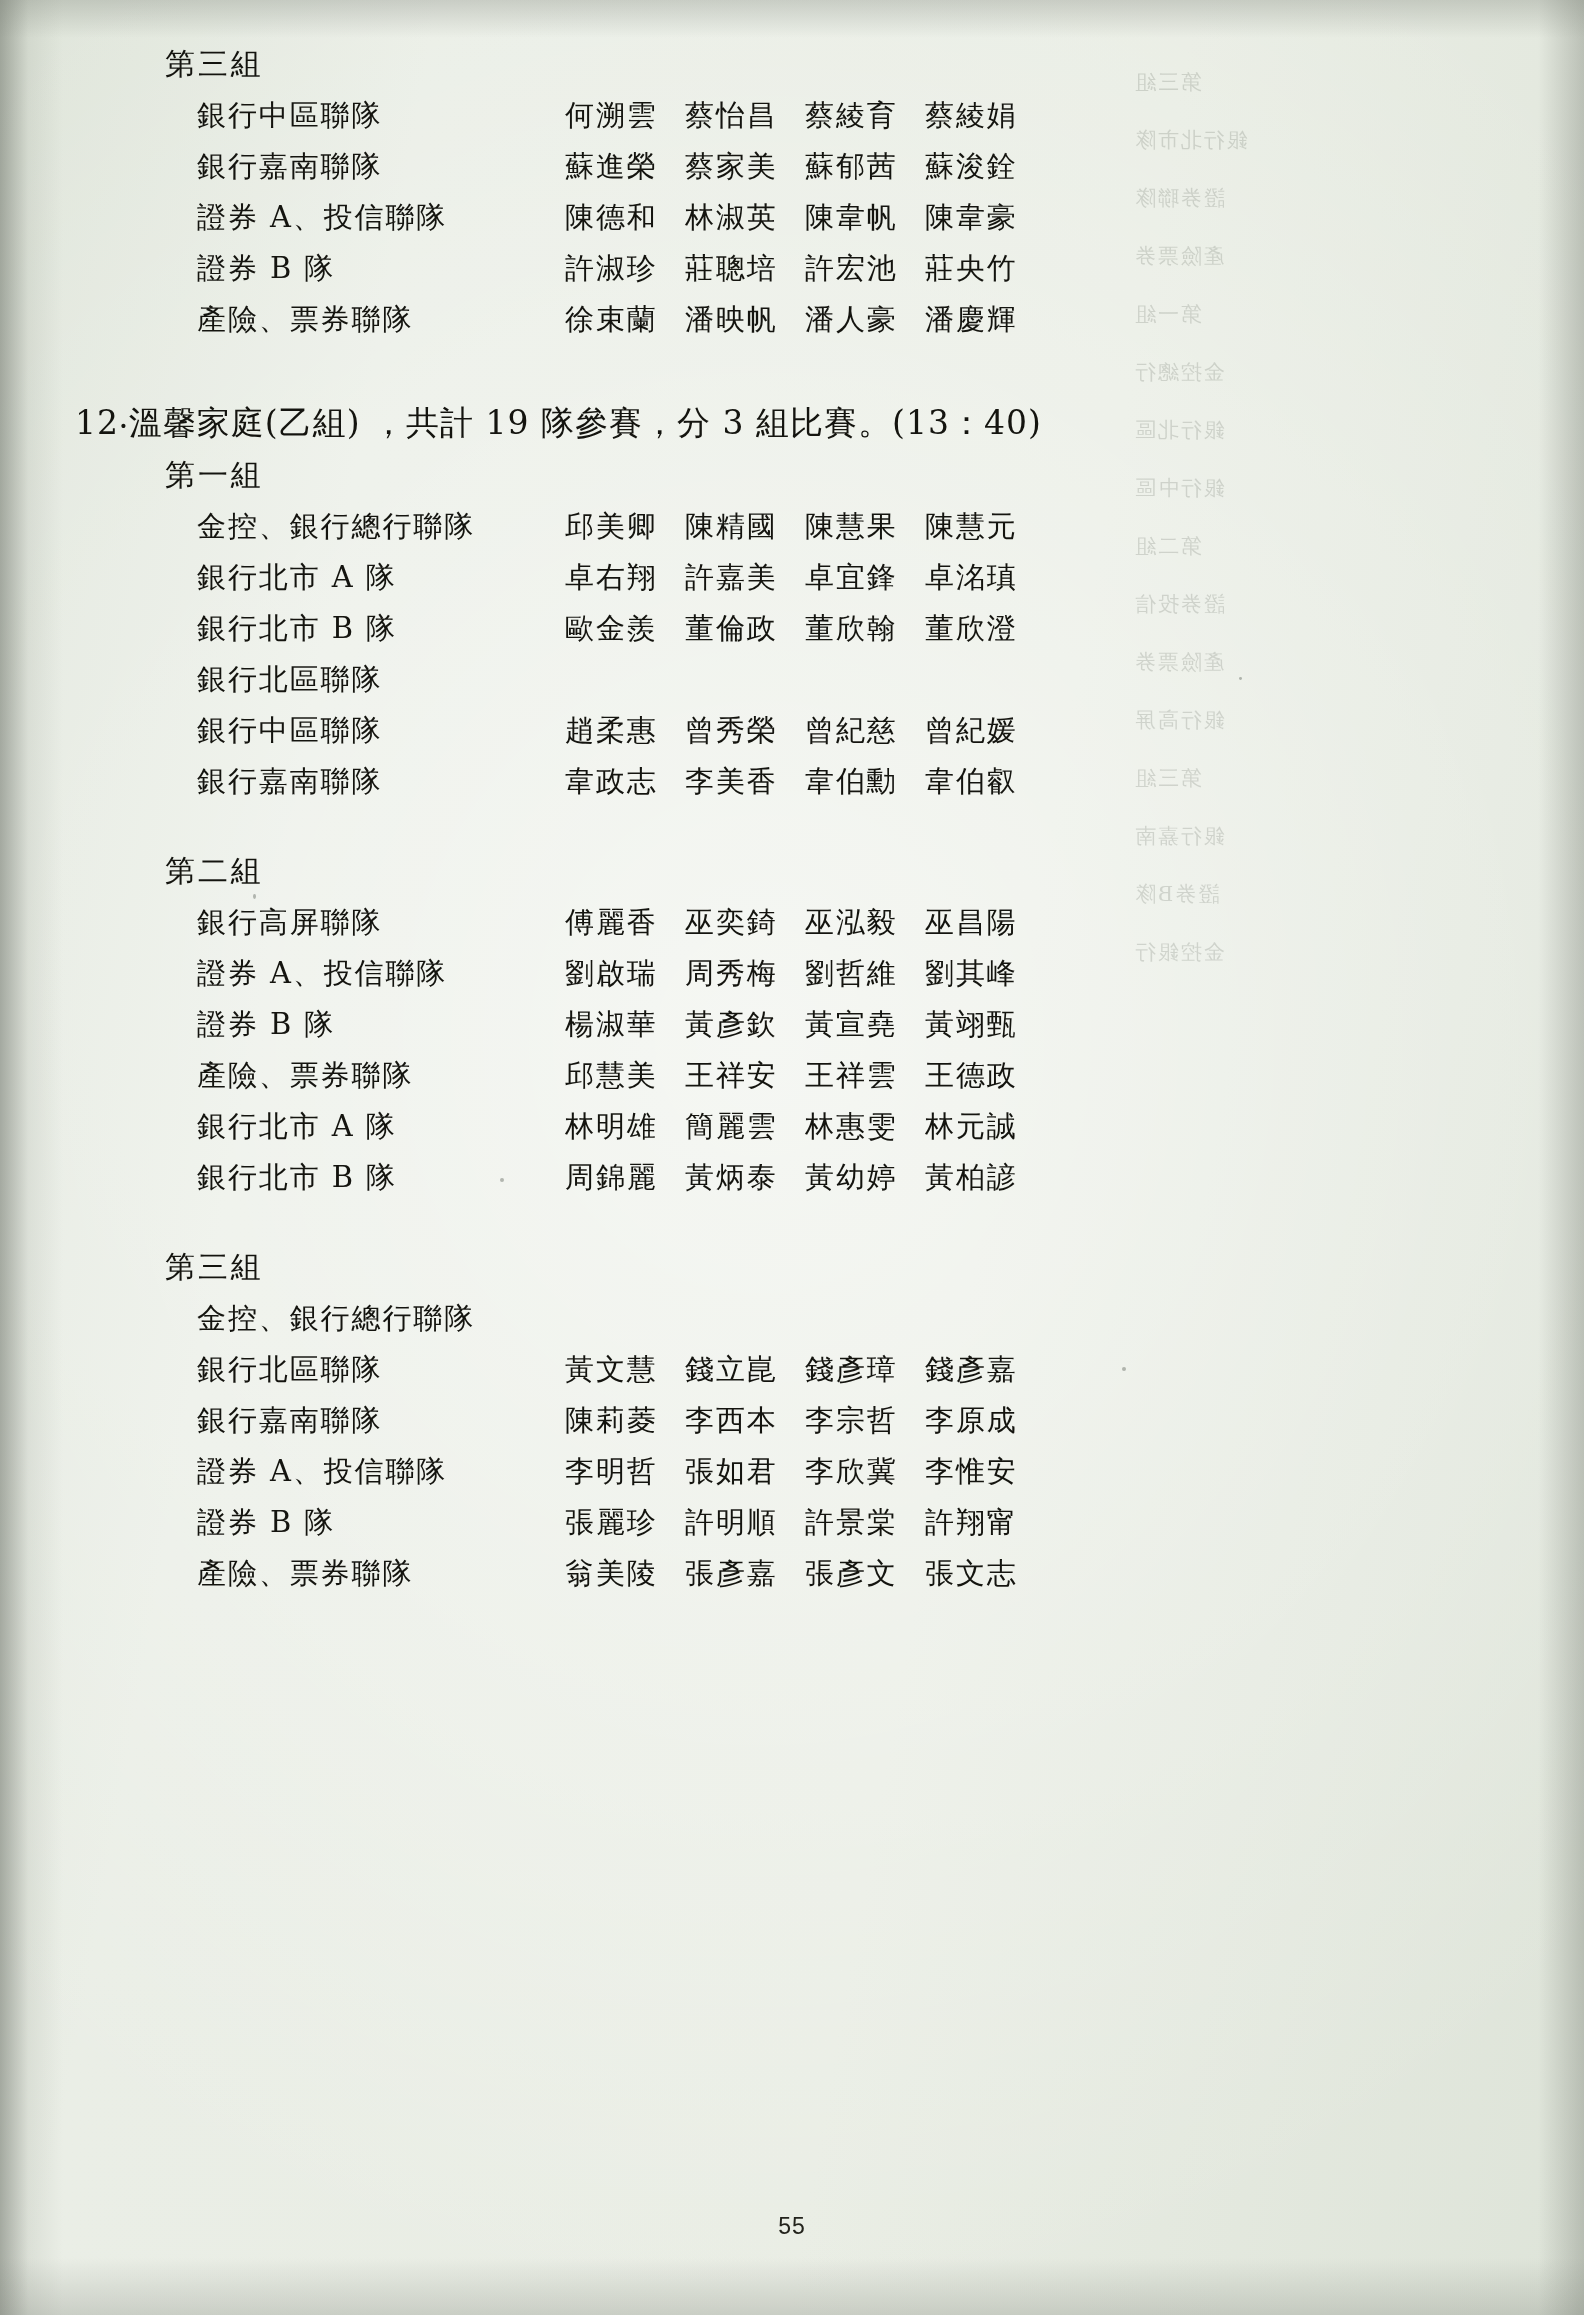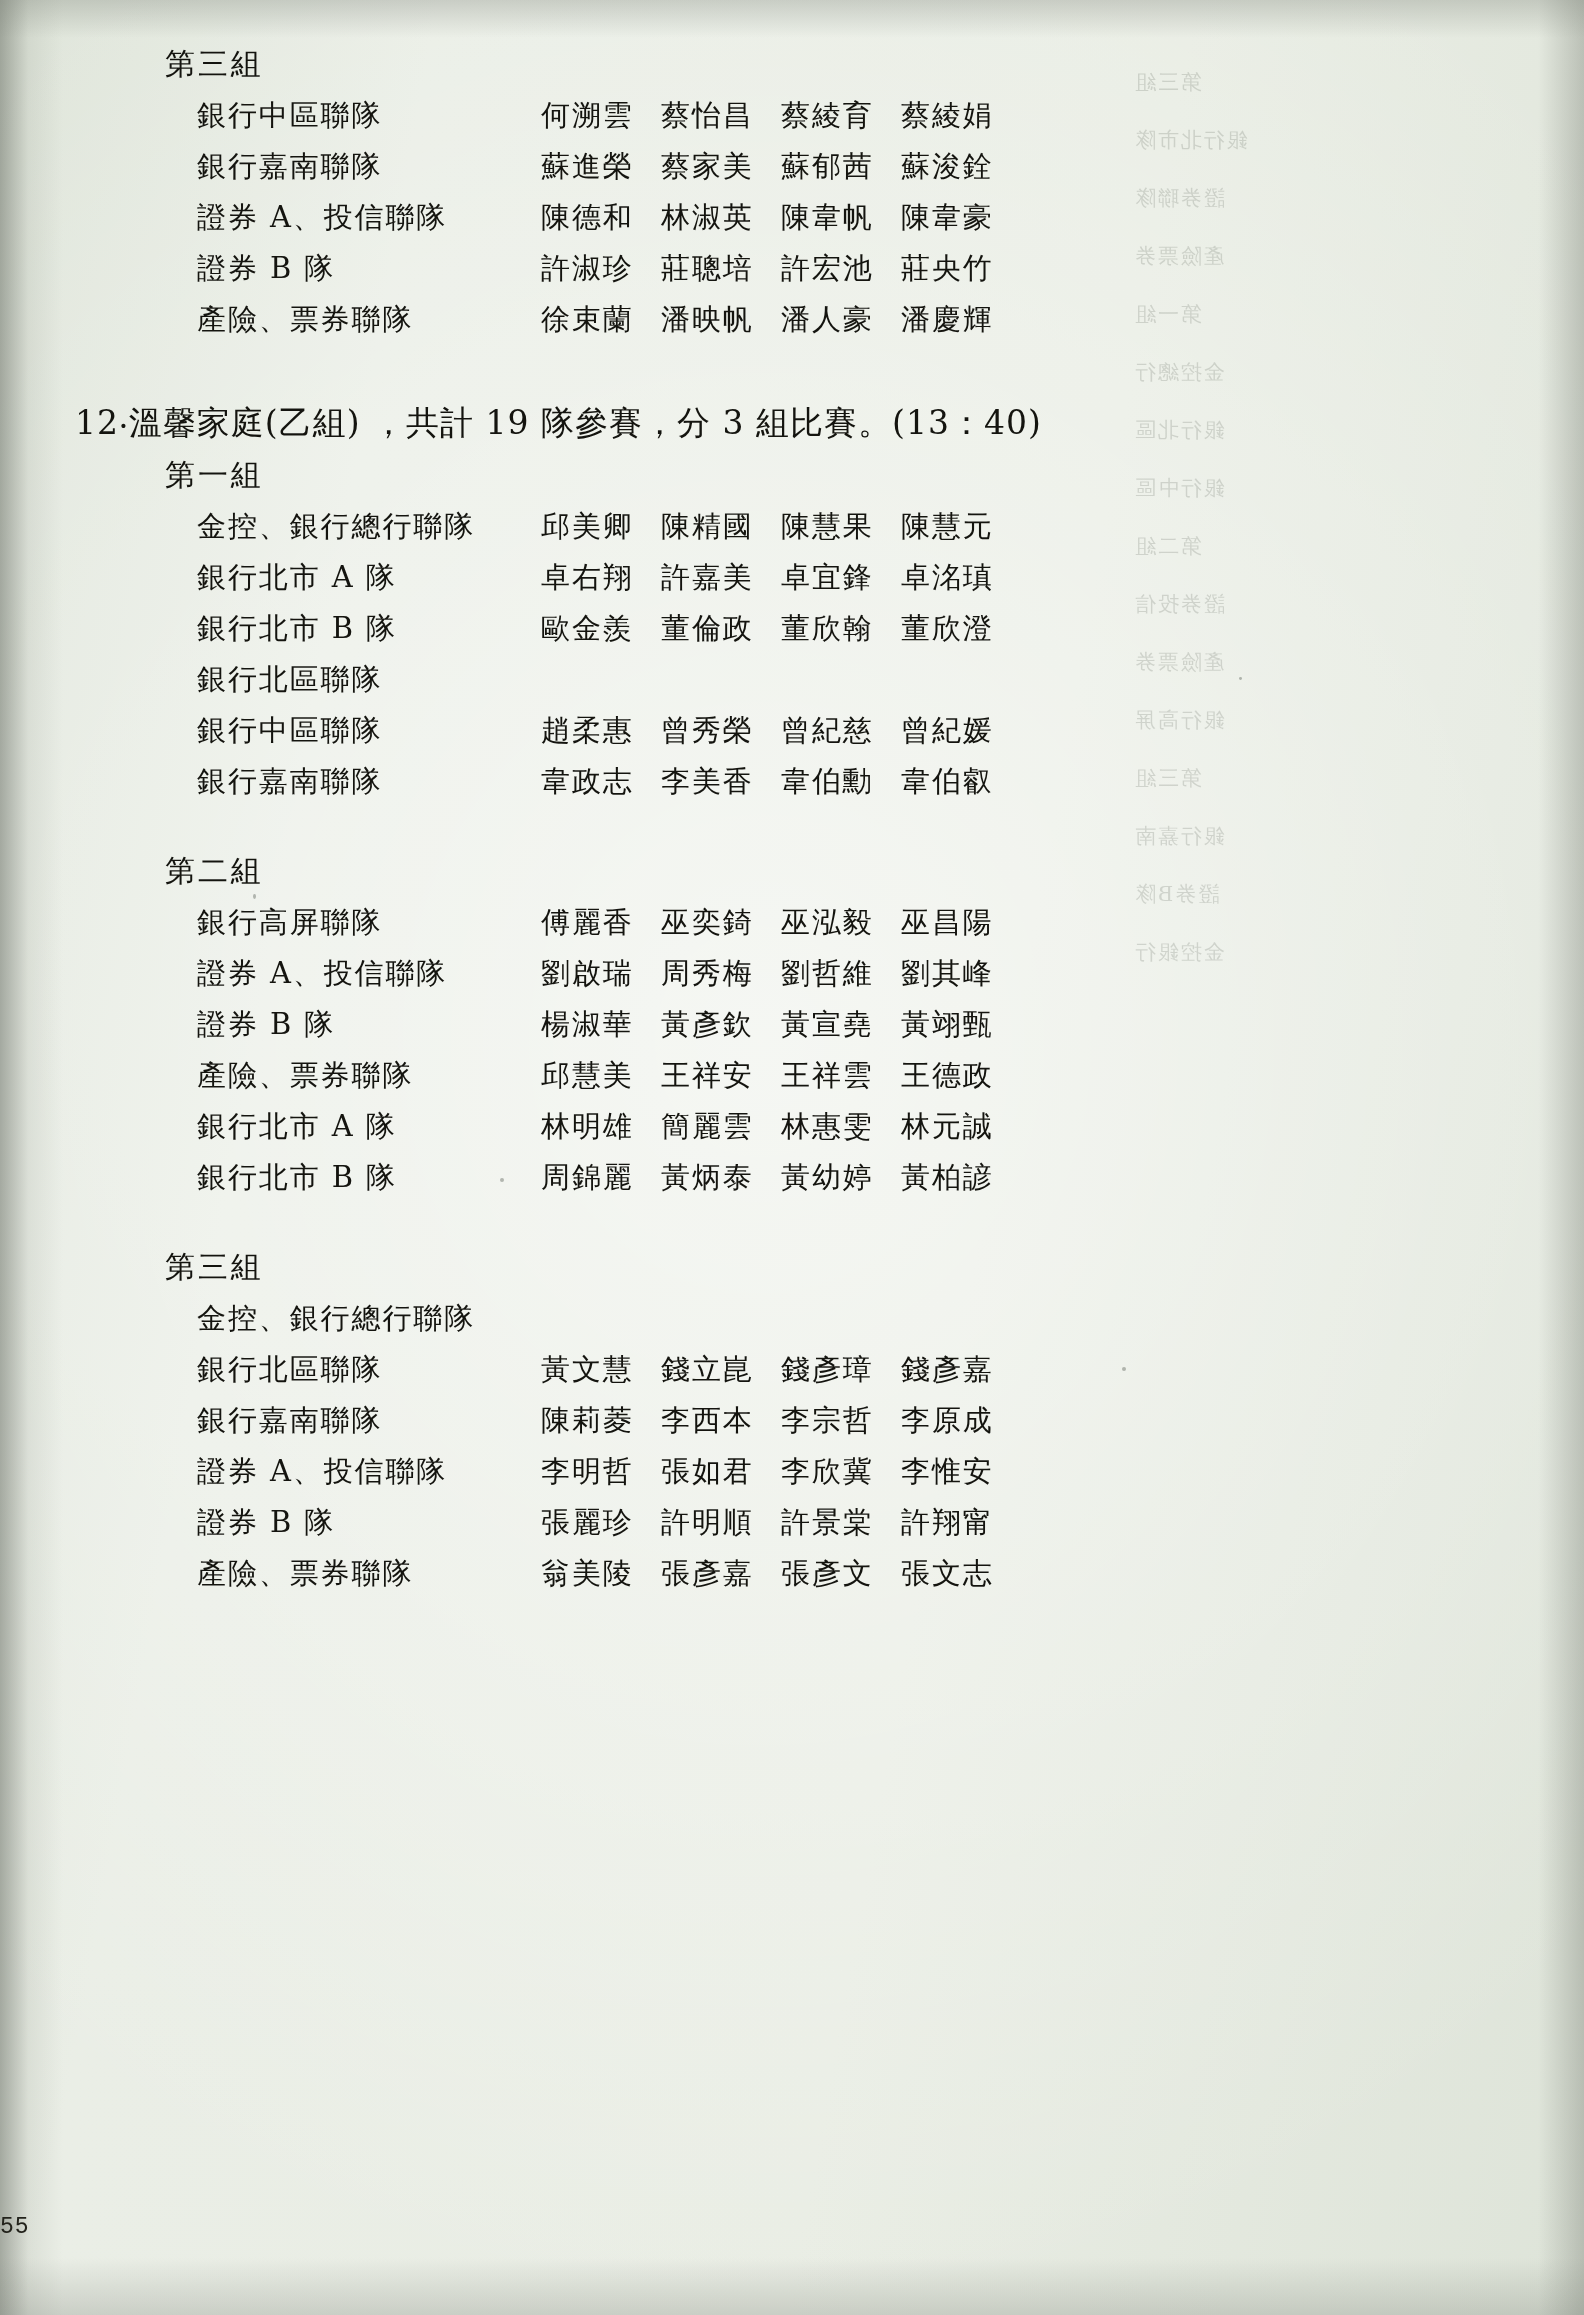--- a/index.html
+++ b/index.html
@@ -107,20 +107,21 @@
     padding: 0;
     list-style: none;
   }
 
   .roster-row {
     display: flex;
     align-items: center;
     line-height: 51px;
     height: 51px;
     white-space: nowrap;
+    gap: 24px;
   }
 
   .team-name {
     width: 317px;
     margin-left: 197px;
     font-size: 29px;
     letter-spacing: 1.9px;
     flex: 0 0 317px;
   }
 
@@ -138,24 +139,25 @@
   }
   .spacer-md { height: 38px; }
   .spacer-lg { height: 52px; }
 
   
   .page-number {
     position: absolute;
     left: 0;
     right: 0;
     bottom: 75px;
+    text-align: center;
     font-size: 23px;
     letter-spacing: 1px;
     color: #23231c;
-    font-family: Liberation Mono, monospace;
+    font-family: Liberation Sans, sans-serif;
   }
 
   
   .speck {
     position: absolute;
     background: rgba(60,66,56,0.35);
     border-radius: 50%;
     pointer-events: none;
   }
 </style>

